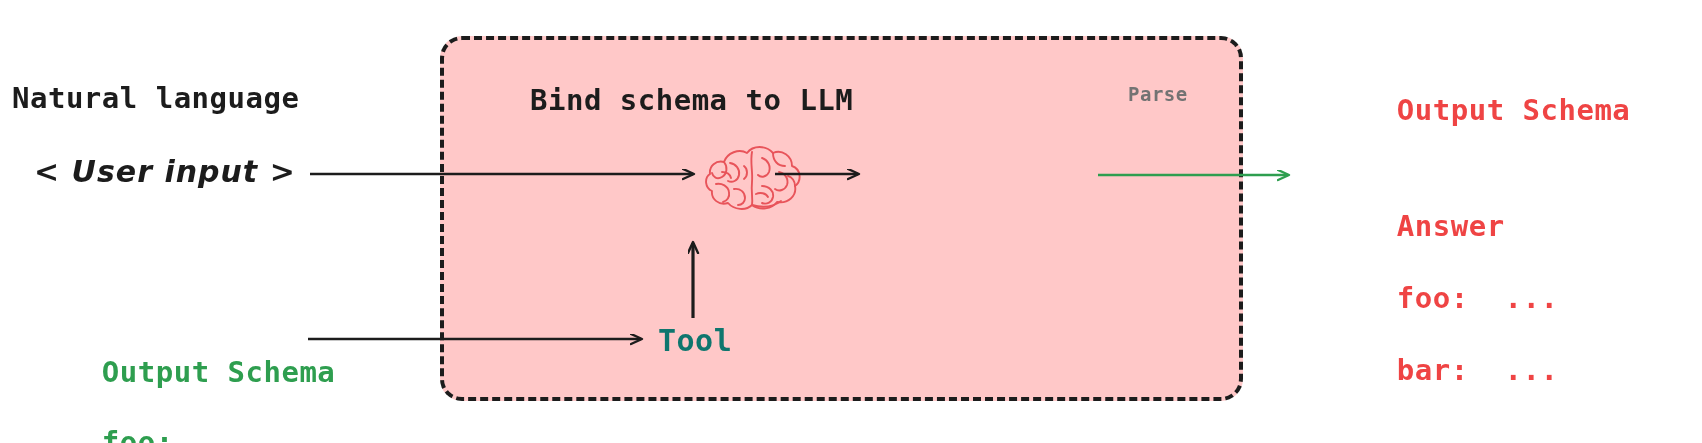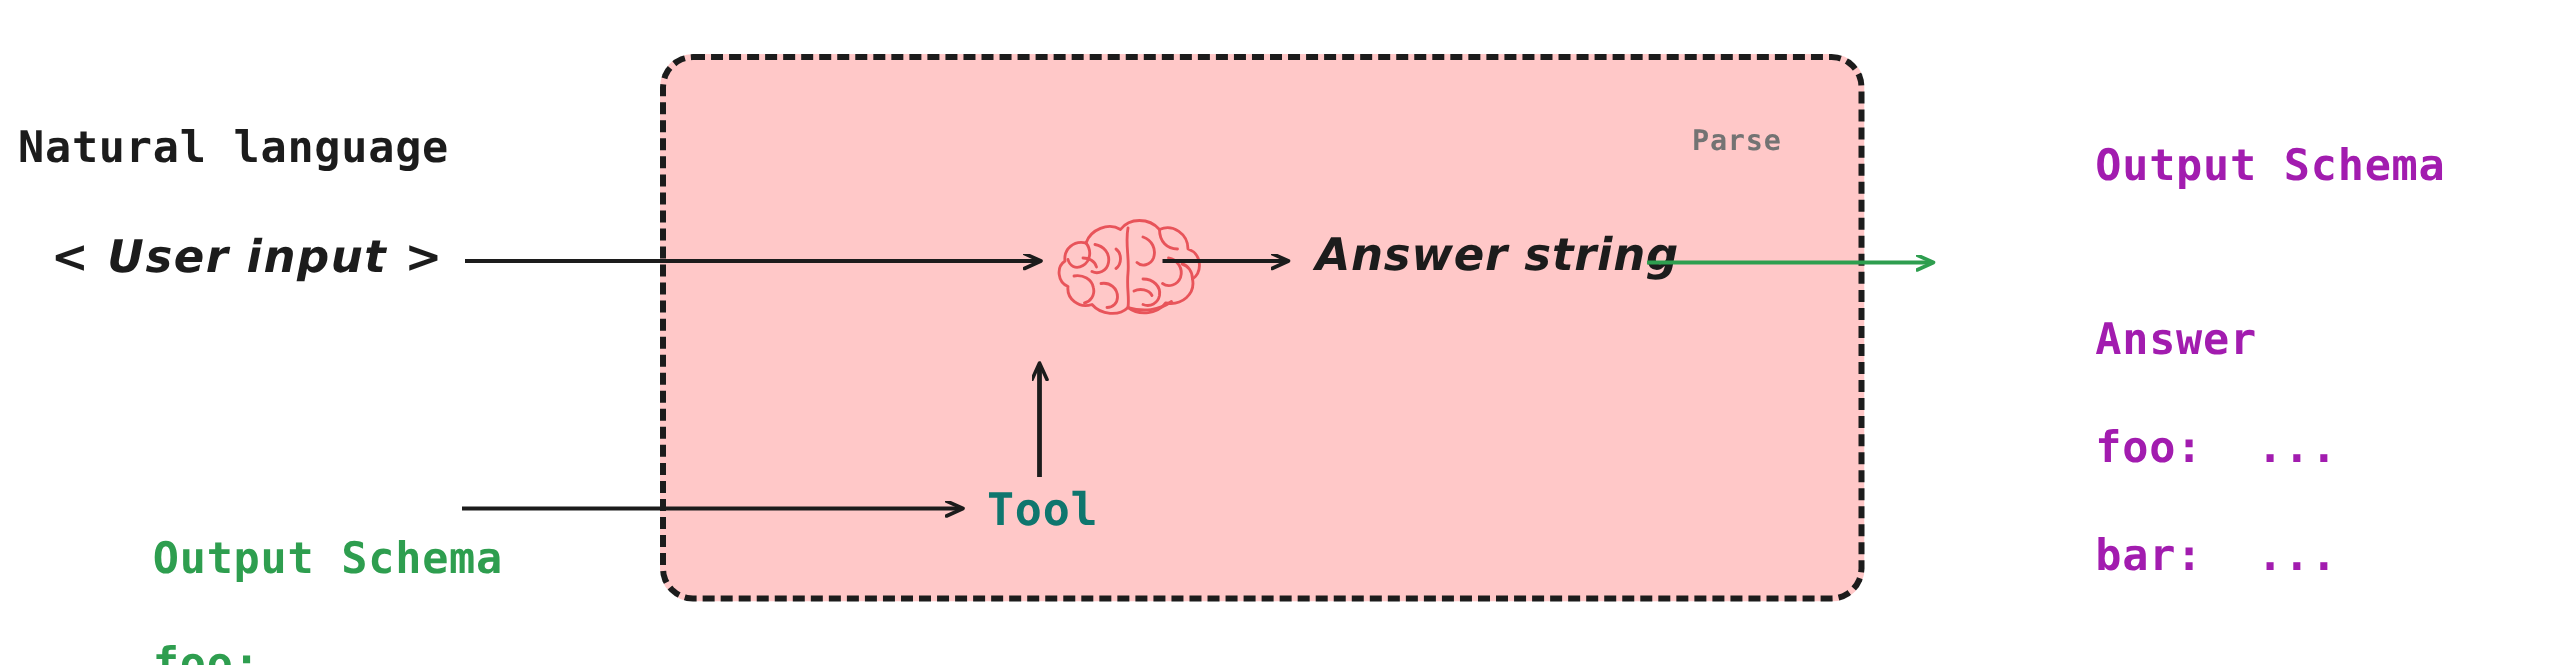--- a/index.html
+++ b/index.html
@@ -55,21 +55,21 @@
     font-size: 29px;
     color: #2e9e4f;
     line-height: 35px;
   }
 
   #output-schema-block {
     position: absolute;
     left: 1325px;
     top: 28px;
     font-size: 29px;
-    color: #a21caf;
+    color: #ef4444;
     line-height: 36px;
   }
   #output-schema-block .gap { display: block; height: 8px; }
 
   
   #llm-container {
     position: absolute;
     left: 440px;
     top: 8px;
     width: 803px;
@@ -137,24 +137,24 @@
   <div class="hand" id="user-input-label">&lt; User input &gt;</div>
 
   <div class="mono" id="input-schema-block">
     <span>Output Schema</span><br>
     <span>foo:  ...</span><br>
     
   </div>
 
   <div id="llm-container"></div>
 
+  <div class="mono" id="bind-schema-label">Bind schema to LLM</div>
 
   <div class="mono" id="parse-label">Parse</div>
 
-  <div class="hand" id="answer-string-label">Answer string</div>
 
   <div class="mono" id="tool-label">Tool</div>
 
   <svg id="brain-icon" viewBox="0 0 110 80">
     <g fill="none" stroke="#e8545a" stroke-width="1.9" stroke-linecap="round" stroke-linejoin="round">
       <path d="M24 26 C16 24 9 30 10 38 C4 42 5 52 12 55 C11 63 19 70 28 67
                C34 74 46 75 52 69 C60 75 72 73 77 66 C88 68 97 60 95 50
                C102 45 101 33 92 30 C92 20 82 13 73 17 C66 9 53 9 47 17
                C39 12 27 17 24 26 Z"></path>
       <path d="M52 16 C50 26 53 36 52 46 C51 56 53 62 52 69"></path>

